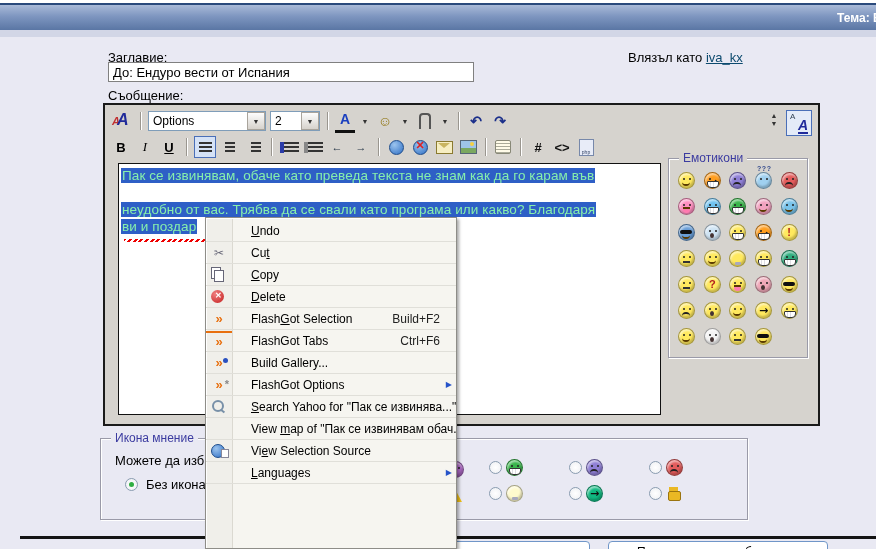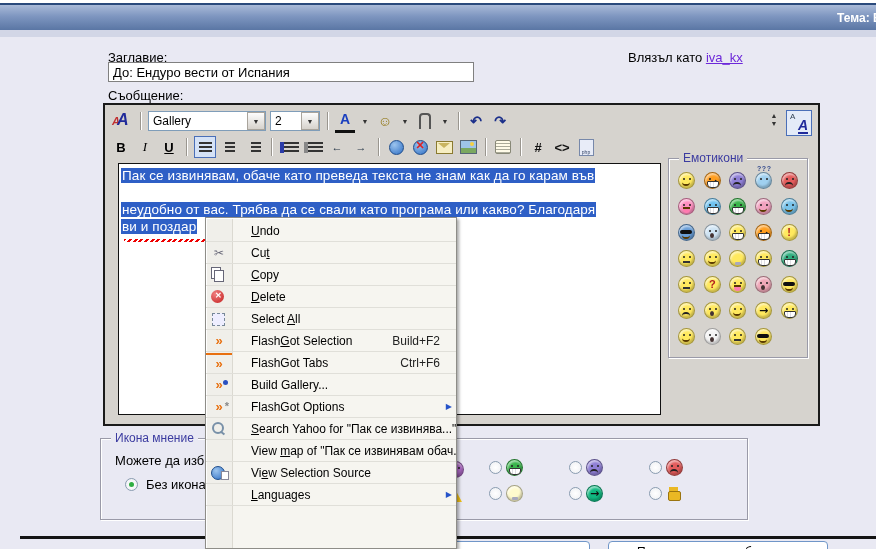--- a/index.html
+++ b/index.html
@@ -16,21 +16,21 @@
            justify-content:flex-end;overflow:hidden}
   .top-bar .ttl{margin-right:-5px;white-space:nowrap}
   .sub-strip{left:0;top:30px;width:876px;height:7px;background:#d2d6e6}
 
   
   .lbl{font-size:13px}
   .subject-input{left:108px;top:62px;width:366px;height:20px;background:#fff;
       border:1px solid #808080;font-size:13px;font-family:"Liberation Sans",sans-serif;
       padding:1px 4px;box-sizing:border-box}
   .logged{left:628px;top:50px;font-size:13px}
-  .logged a{color:#6d28d9;text-decoration:underline}
+  .logged a{color:#0c4a6e;text-decoration:underline}
 
   
   .edit-box{left:103px;top:103px;width:717px;height:323px;background:#d6d3ce;
             border:2px solid #1a1a1a;box-sizing:border-box}
   .trow{position:absolute;left:6px;display:flex;align-items:center;gap:4px;height:24px}
   .trow1{top:4px}.trow2{top:30px}
   .tbtn{min-width:20px;height:20px;display:flex;align-items:center;justify-content:center;
         font-size:13px;cursor:default}
   .vsep{width:1px;height:18px;background:#9a968f;box-shadow:1px 0 0 #fff;margin:0 3px}
   .combo{background:#fff;border:1px solid #7f9db9;height:20px;display:flex;align-items:center;
@@ -71,21 +71,21 @@
            font-size:7px;color:#333;line-height:6px}
   .modebtn{left:681px;top:5px;width:26px;height:26px;background:#e4ebf8;border:1px solid #4a6fb8;
            box-sizing:border-box;position:absolute}
   .modebtn .sA{position:absolute;left:3px;top:1px;font-size:8px;color:#345}
   .modebtn .bA{position:absolute;right:3px;bottom:1px;font-size:14px;font-weight:bold;font-style:italic;
            color:#202a9a;border-bottom:2px solid #202a9a;line-height:13px}
 
   
   .msg-area{left:13px;top:58px;width:543px;height:252px;background:#fff;border:1px solid #111;
             box-sizing:border-box;padding:3px 2px;font-size:13.5px;line-height:17px;letter-spacing:.1px}
-  .sel-line{background:#2e5fc6;color:#ffffff;padding:0 1px}
+  .sel-line{background:#2e5fc6;color:#86efac;padding:0 1px}
   .squiggle{position:absolute;left:5px;top:75px;width:84px;height:3px;
             background:repeating-linear-gradient(135deg,#e00 0 2px,transparent 2px 4px)}
 
   
   .fset{border:1px solid #9a9aa8;box-shadow:inset 1px 1px 0 #fff,1px 1px 0 #fff;position:absolute;box-sizing:border-box}
   .fset .legend{position:absolute;top:-8px;left:10px;padding:0 4px;color:#3b3ba0;font-size:12px;white-space:nowrap}
   .emo-fs{left:563px;top:53px;width:140px;height:200px;background:#d6d3ce}
   .emo-fs .legend{background:#d6d3ce}
   .emo-grid{display:grid;grid-template-columns:repeat(5,1fr);gap:9px 8px;padding:13px 9px;justify-items:center}
 
@@ -206,21 +206,21 @@
 
 <div class="abs edit-box">
 
   <div class="trow trow1">
     <span class="bbA">
         <i>A</i>
         <b>A</b>
       </span>
     <span class="vsep"></span>
     <span class="combo" style="width:118px">
-      <span>Gallery</span>
+      <span>Options</span>
         <span class="dd">▼</span>
     </span>
     <span class="combo" style="width:50px">
       <span>2</span>
         <span class="dd">▼</span>
     </span>
     <span class="vsep"></span>
     <span class="tbtn colorA">A</span>
     <span class="dd-arrow">▼</span>
     <span class="tbtn smileyG">☺</span>
@@ -399,24 +399,20 @@
     </div>
     <div class="menu-item">
       <span class="mi mi-copy"></span>
       <span class="mi-label"><u>C</u>opy</span>
     </div>
     <div class="menu-item">
       <span class="mi mi-delete"></span>
       <span class="mi-label"><u>D</u>elete</span>
     </div>
     <div class="menu-item">
-      <span class="mi mi-select-all"></span>
-      <span class="mi-label">Select <u>A</u>ll</span>
-    </div>
-    <div class="menu-item">
       <span class="mi mi-flashgot">»</span>
       <span class="mi-label">Flash<u>G</u>ot Selection</span>
       <span class="mi-accel">Build+F2</span>
     </div>
     <div class="menu-item">
       <span class="mi mi-flashgot-tabs">»</span>
       <span class="mi-label">FlashGot Tabs</span>
       <span class="mi-accel">Ctrl+F6</span>
     </div>
     <div class="menu-item">

